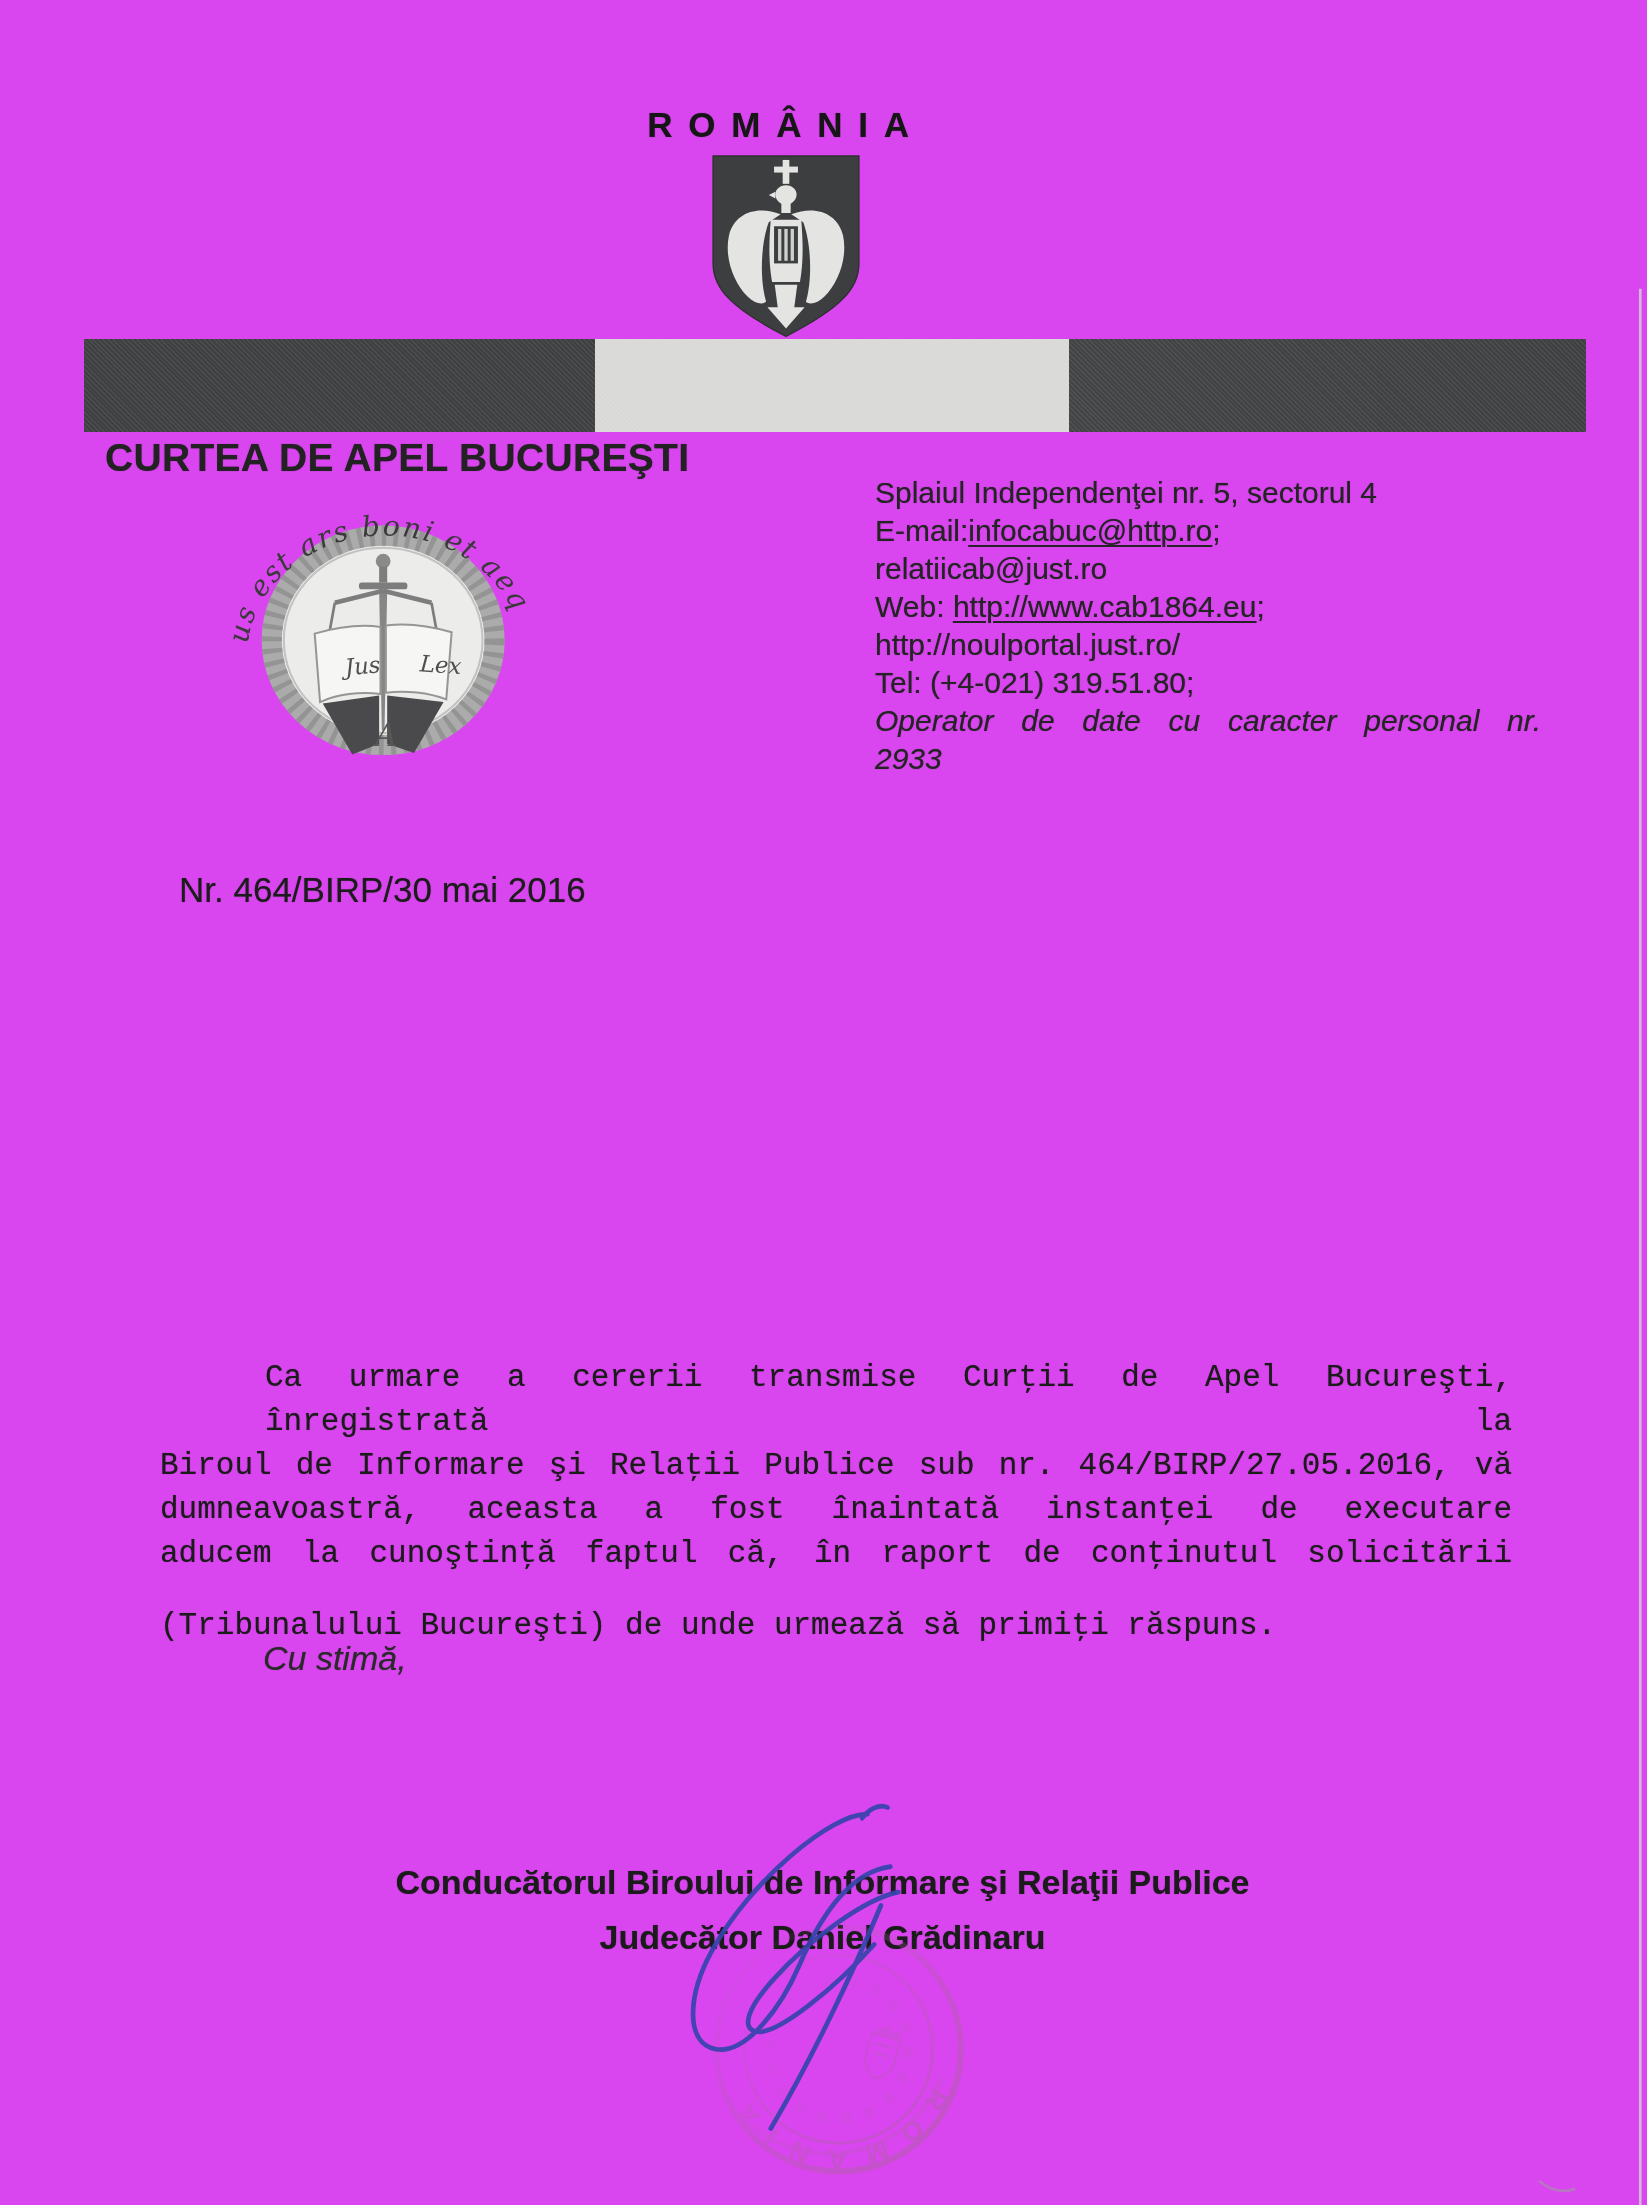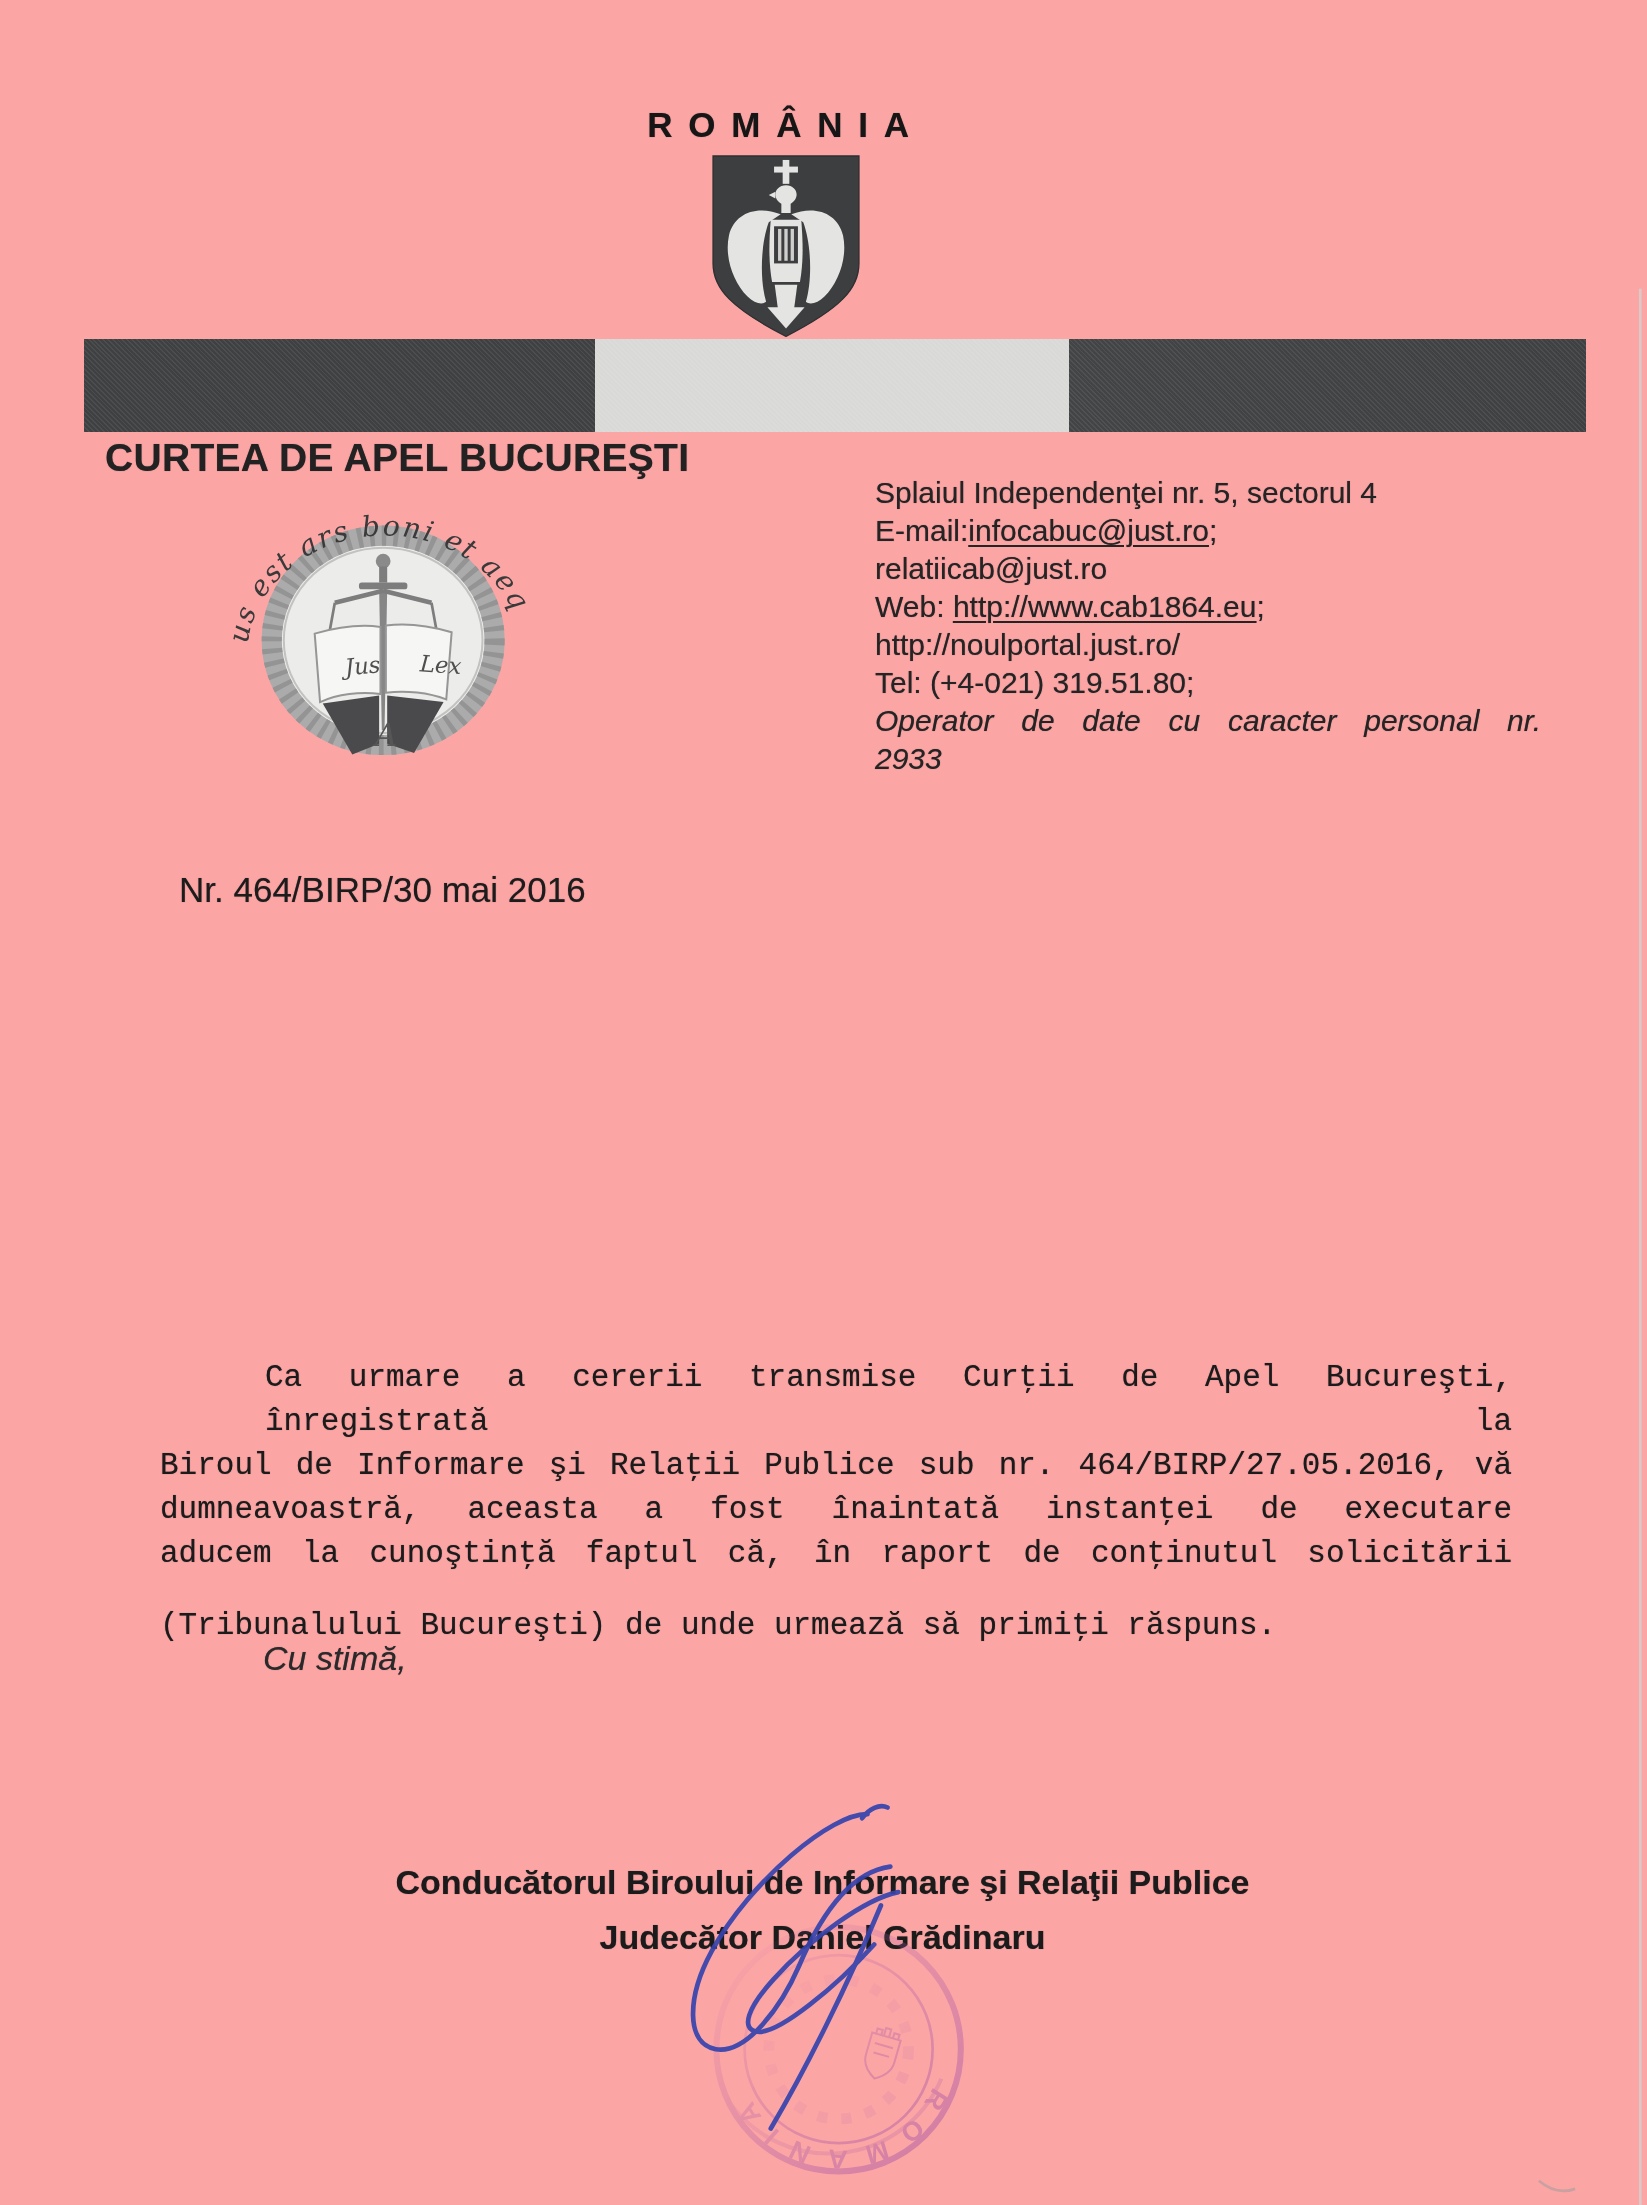--- a/index.html
+++ b/index.html
@@ -1,19 +1,19 @@
 <!DOCTYPE html>
 <html style="font-size:10.7px"><head>
 <meta charset="utf-8">
 <style>
   html,body{margin:0;padding:0;background:#888;}
   .page{
     position:relative;
     width:1647px;height:2205px;
-    background:#fca5a5;
+    background:#d946ef;
     font-family:"Liberation Sans", sans-serif;
     color:#1e1e1e;
     overflow:hidden;
   }
   .abs{position:absolute;}
   .soft{text-shadow:0 0 0.9px rgba(25,25,25,.55);}
 
   
   .romania{
     left:571px;top:105px;width:430px;
@@ -149,21 +149,21 @@
     </g>
     <text font-family="DejaVu Serif, serif" font-style="italic" font-size="42" fill="#3a3a3a" letter-spacing="3">
       <textPath href="#mottoArc" startOffset="50%" text-anchor="middle">Jus est ars boni et aequi</textPath>
     </text>
   </svg>
 
   <div class="abs refnum soft">Nr. 464/BIRP/30 mai 2016</div>
 
   <div class="abs contact soft">
     <div class="cline">Splaiul Independenţei nr. 5, sectorul 4</div>
-    <div class="cline"><span>E-mail:</span><span class="ulink">infocabuc@just.ro</span><span>;</span></div>
+    <div class="cline"><span>E-mail:</span><span class="ulink">infocabuc@http.ro</span><span>;</span></div>
     <div class="cline">relatiicab@just.ro</div>
     <div class="cline"><span class="lblgap">Web:</span><span class="ulink">http://www.cab1864.eu</span><span>;</span></div>
     <div class="cline">http://noulportal.just.ro/</div>
     <div class="cline">Tel: (+4-021) 319.51.80;</div>
     <div class="it just">Operator de date cu caracter personal nr.</div>
     <div class="it">2933</div>
   </div>
 
   <div class="abs bodypar soft">
     <div class="bline first">Ca urmare a cererii transmise Curţii de Apel Bucureşti, înregistrată la</div>

